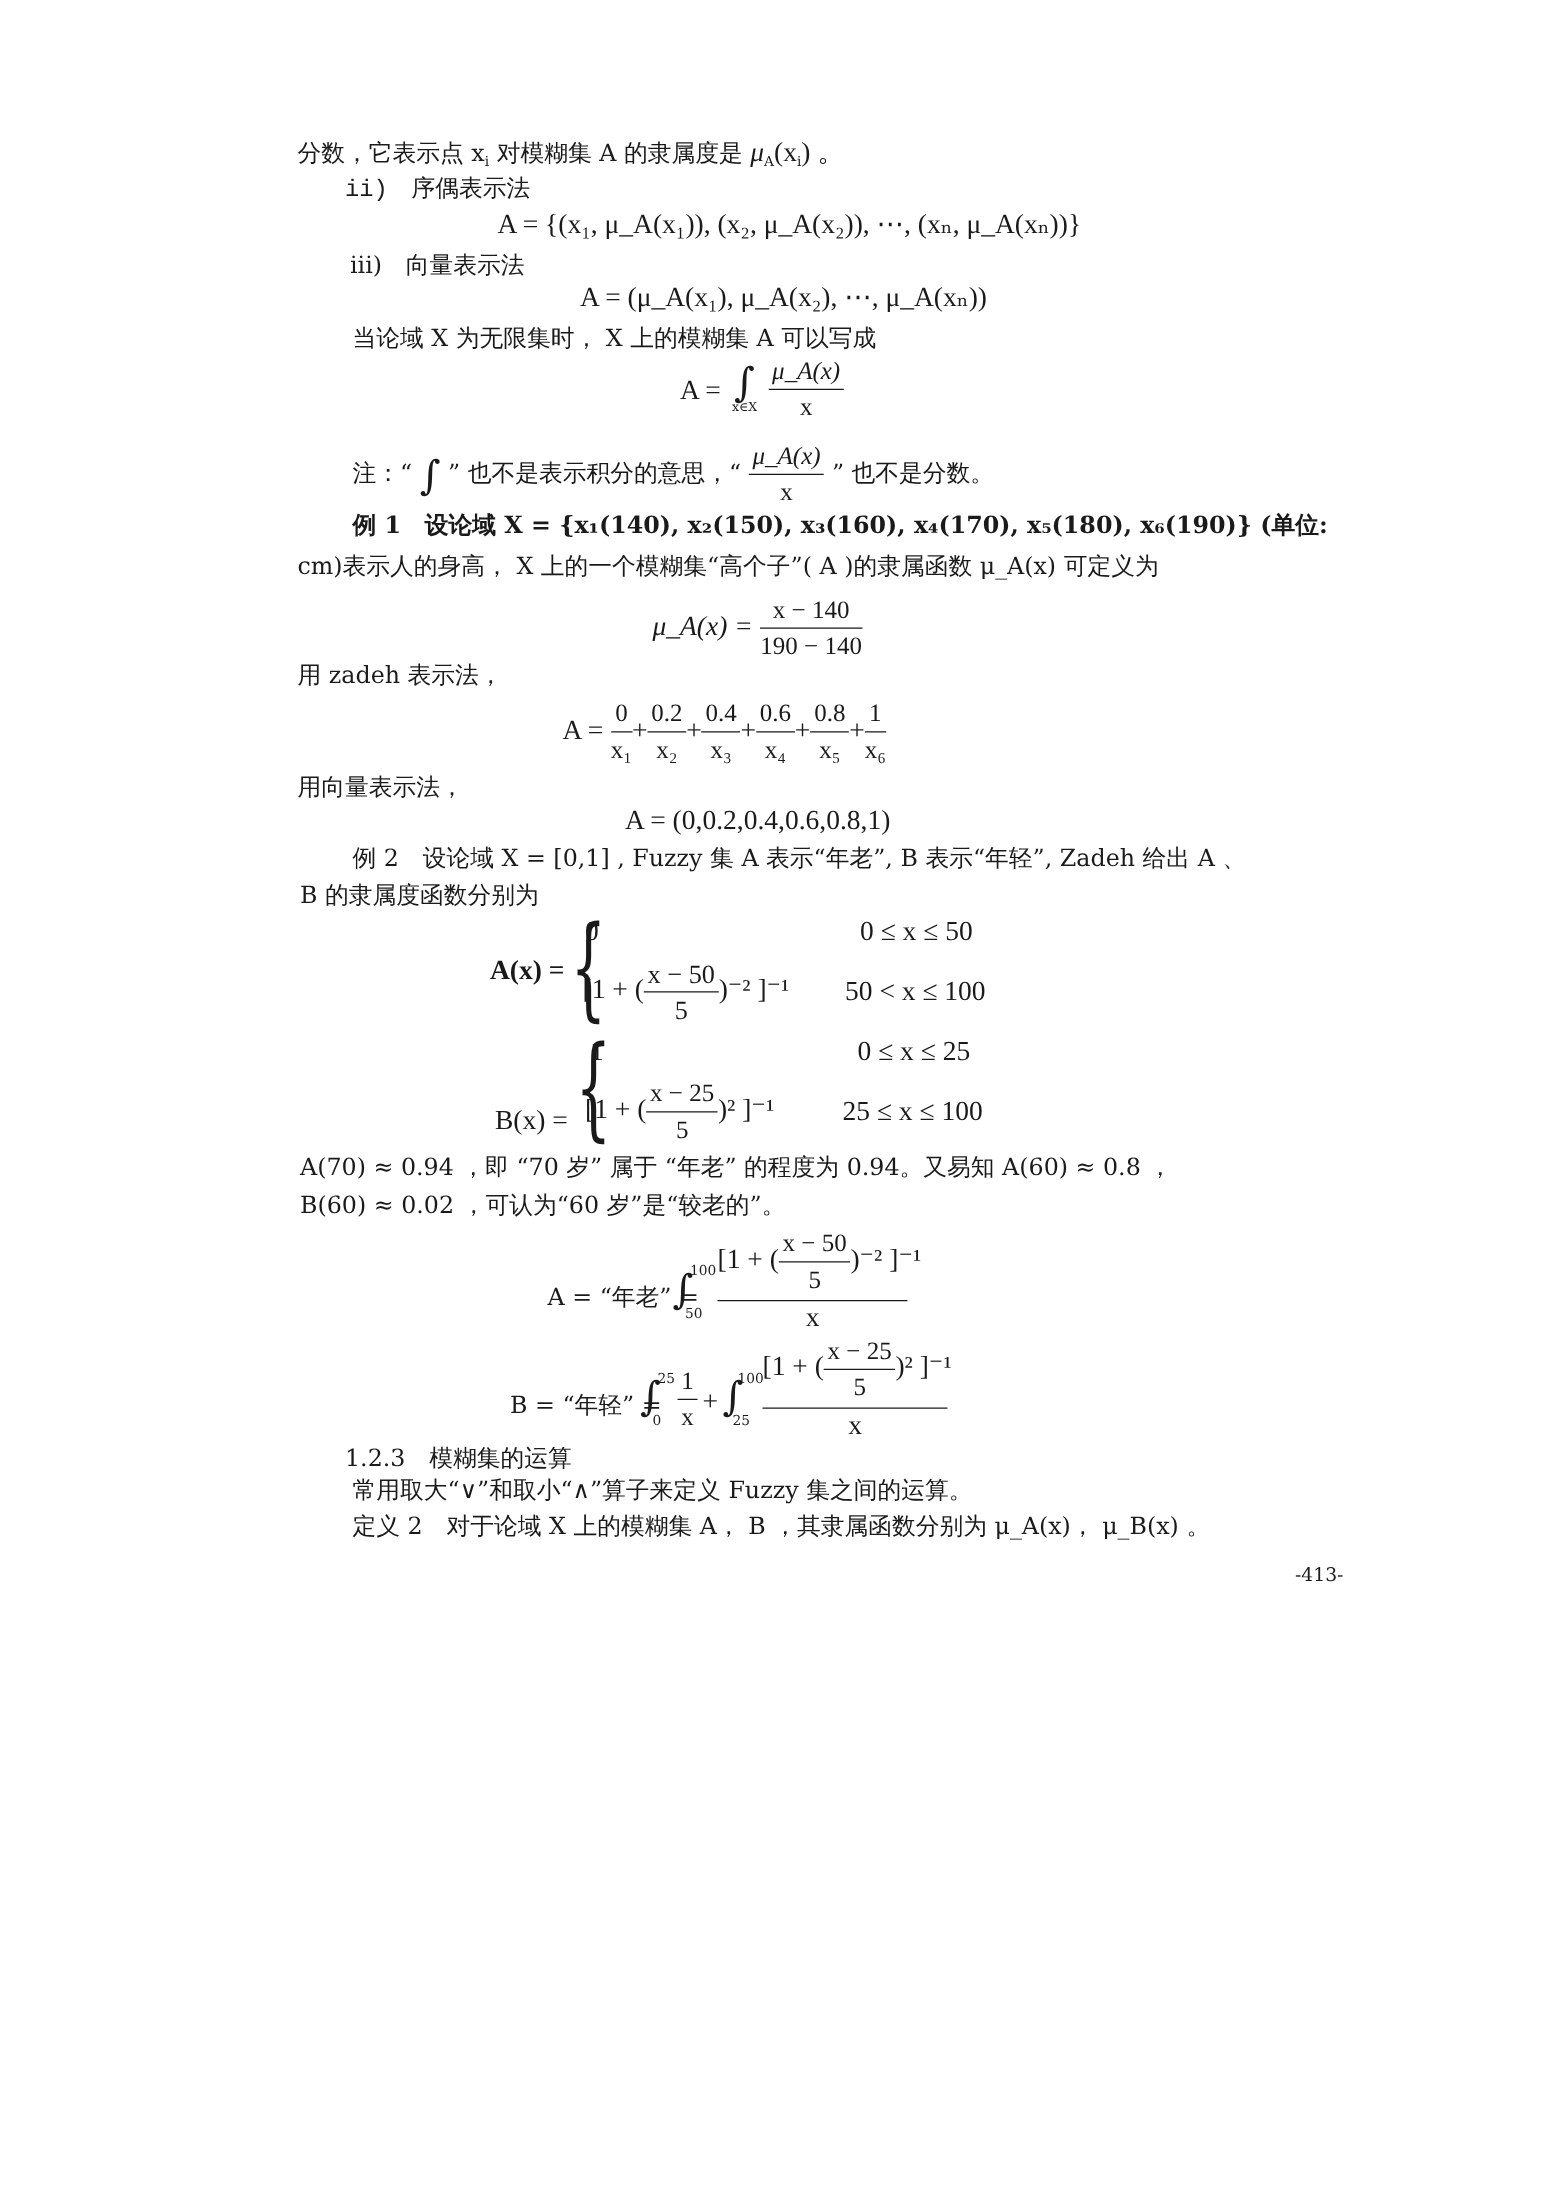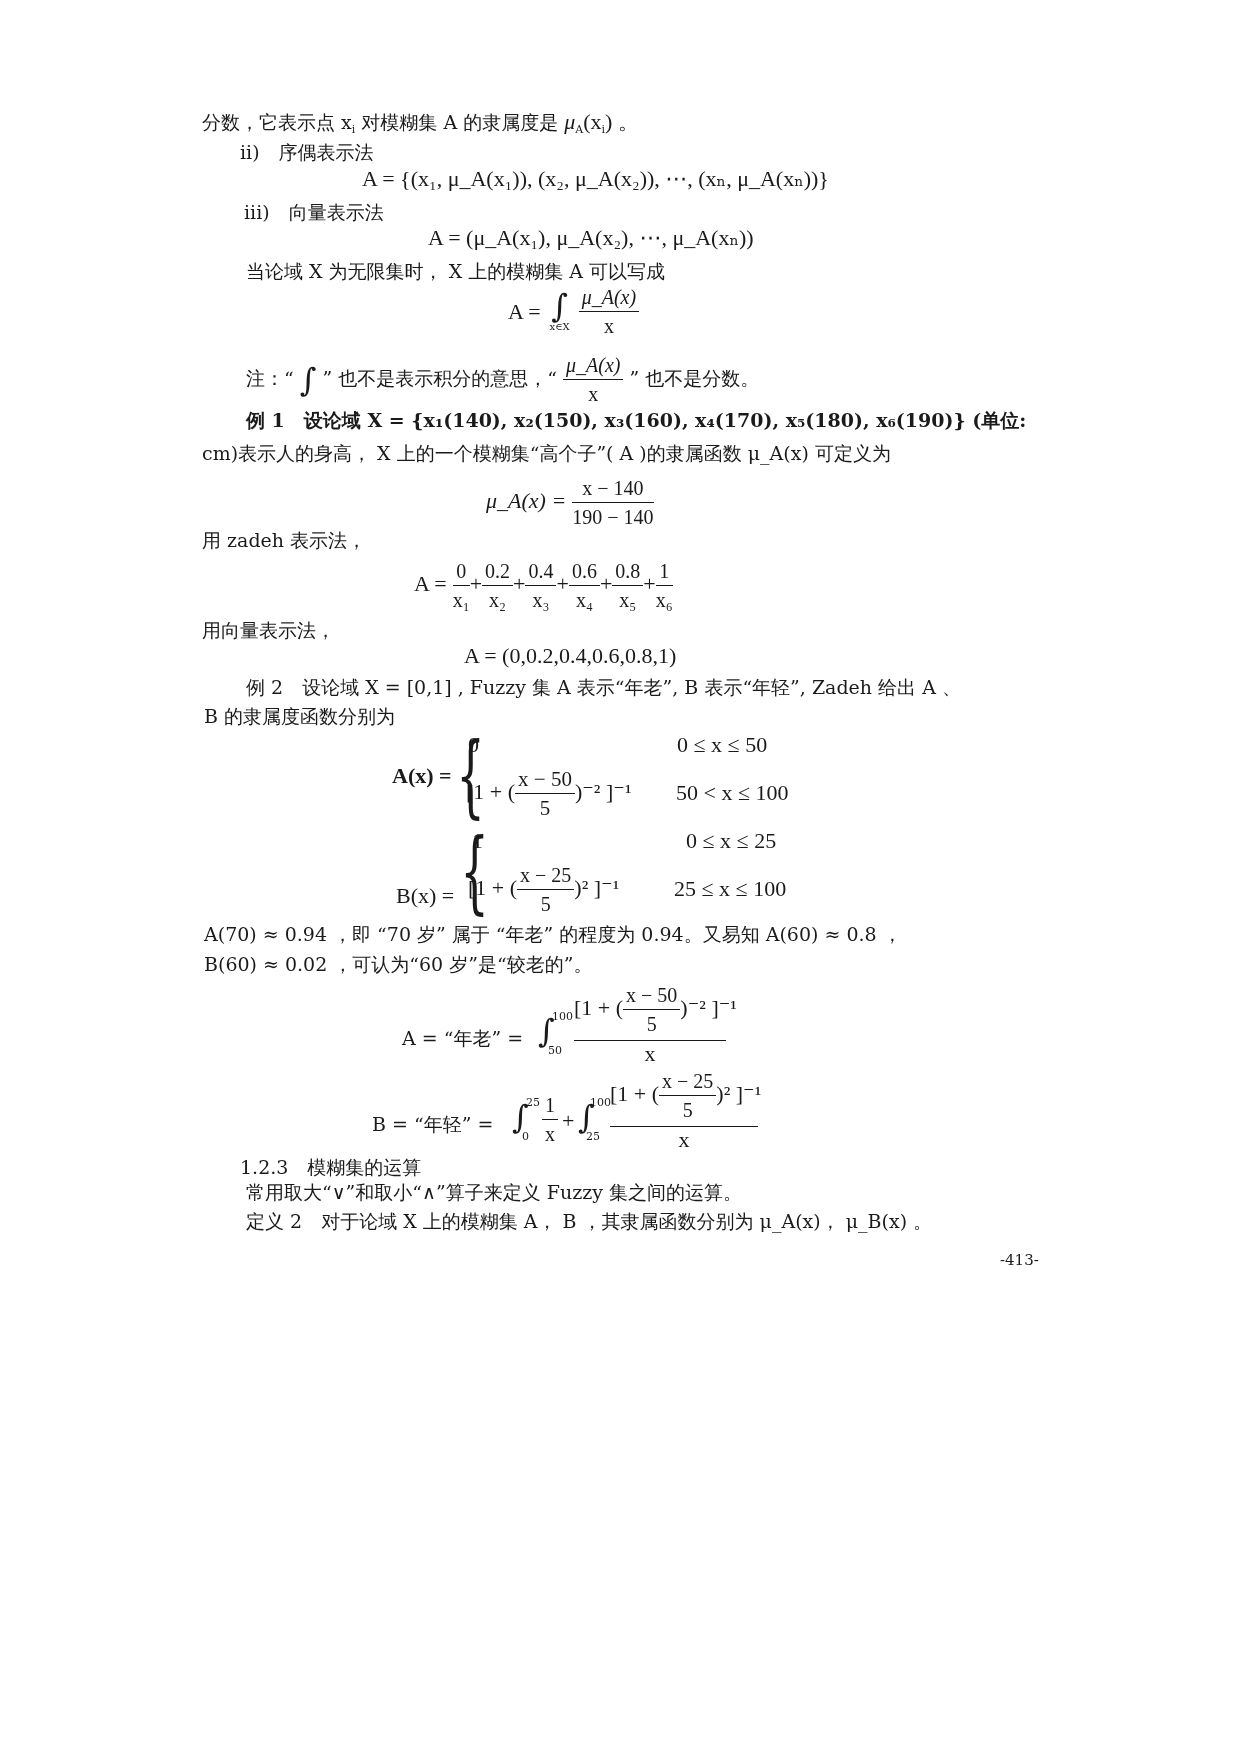--- a/index.html
+++ b/index.html
@@ -1,37 +1,37 @@
 <!DOCTYPE html>
 <html><head>
 <meta charset="utf-8">
 <style>
   html, body { margin:0; padding:0; background:#ffffff; }
   body { width:1241px; height:1755px; position:relative; overflow:hidden;
          font-family:"DejaVu Serif","Liberation Serif",serif; color:#1a1a1a; }
-  .ln { position:absolute; white-space:nowrap; font-size:19px; line-height:24px; }
+  .ln { position:absolute; white-space:nowrap; font-size:19px; line-height:24px;margin-left:36px; }
   .m { font-family:"Liberation Serif","DejaVu Serif",serif; font-size:22px; }
   .mu { font-style:italic; }
   sub { font-size:11px; vertical-align:-4px; }
   .frac { display:inline-block; vertical-align:middle; text-align:center; font-family:"Liberation Serif",serif; font-size:20px; }
   .frac .num { display:block; border-bottom:1.5px solid #1a1a1a; padding:0 3px 1px; line-height:26px; }
   .frac .den { display:block; line-height:28px; }
   .int { font-family:"DejaVu Serif",serif; font-size:32px; vertical-align:middle; }
   .brace { font-family:"DejaVu Serif",serif; font-size:90px; line-height:90px; font-weight:100; transform:scaleX(0.5); display:inline-block; vertical-align:middle; }
 </style>
 </head>
 <body>
 
 <div>
 
   <div class="ln" style="left:202px;top:110px;">
     <span>分数，它表示点 x</span><sub>i</sub><span> 对模糊集 A 的隶属度是 </span><span class="m mu">μ</span><sub>A</sub><span class="m">(x</span><sub>i</sub><span class="m">) 。</span>
   </div>
 
-  <div class="ln" style="left:240px;top:140px;">ii)　序偶表示法</div>
+  <div class="ln" style="left:240px;top:140px;font-family:Liberation Mono, monospace;">ii)　序偶表示法</div>
   <div class="ln m" style="left:362px;top:167px;">A = {(x₁, μ_A(x₁)), (x₂, μ_A(x₂)), ⋯, (xₙ, μ_A(xₙ))}</div>
 
   <div class="ln" style="left:244px;top:200px;text-align:center;">iii)　向量表示法</div>
   <div class="ln m" style="left:428px;top:226px;">A = (μ_A(x₁), μ_A(x₂), ⋯, μ_A(xₙ))</div>
 
   <div class="ln" style="left:246px;top:259px;">当论域 X 为无限集时， X 上的模糊集 A 可以写成</div>
 
   <div class="ln" style="left:508px;top:284px;height:64px;">
     <span class="m" style="vertical-align:middle;">A =</span>
     <span style="display:inline-block;vertical-align:middle;text-align:center;width:26px;">
@@ -76,21 +76,21 @@
   <div class="ln" style="left:202px;top:618px;">用向量表示法，</div>
   <div class="ln m" style="left:464px;top:644px;">A = (0,0.2,0.4,0.6,0.8,1)</div>
 
   <div class="ln" style="left:246px;top:675px;">例 2　设论域 X = [0,1] , Fuzzy 集 A 表示“年老”, B 表示“年轻”, Zadeh 给出 A 、</div>
   <div class="ln" style="left:204px;top:704px;">B 的隶属度函数分别为</div>
 
   <div style="position:absolute;left:392px;top:730px;width:420px;height:96px;">
     <span class="m" style="position:absolute;left:0;top:33px;font-weight:bold;">A(x) =</span>
     <span class="brace" style="position:absolute;left:50px;top:0px;">{</span>
     <span class="m" style="position:absolute;left:76px;top:2px;">0</span>
-    <span class="m" style="position:absolute;left:285px;top:2px;">0 ≤ x ≤ 50</span>
+    <span class="m" style="position:absolute;left:296px;top:2px;">0 ≤ x ≤ 50</span>
     <span style="position:absolute;left:74px;top:36px;white-space:nowrap;">
       <span class="m">[1 + (</span><span class="frac" style="font-size:21px;"><span class="num">x − 50</span><span class="den">5</span></span><span class="m">)⁻² ]⁻¹</span>
     </span>
     <span class="m" style="position:absolute;left:284px;top:50px;text-align:right;">50 &lt; x ≤ 100</span>
   </div>
 
   <div style="position:absolute;left:396px;top:826px;width:420px;height:96px;">
     <span class="m" style="position:absolute;left:0;top:33px;margin-top:24px;">B(x) =</span>
     <span class="brace" style="position:absolute;left:50px;top:0px;">{</span>
     <span class="m" style="position:absolute;left:76px;top:2px;">1</span>

